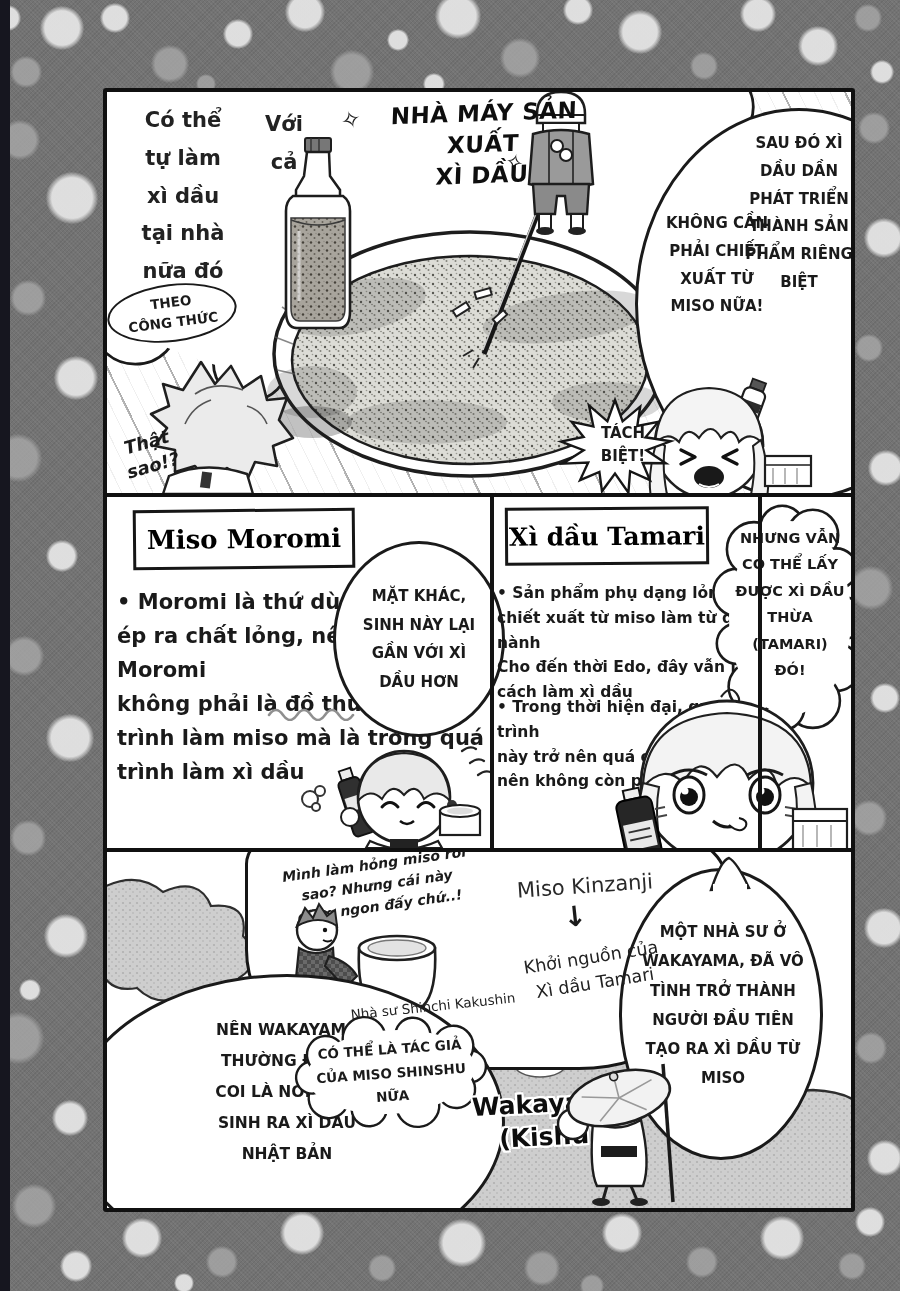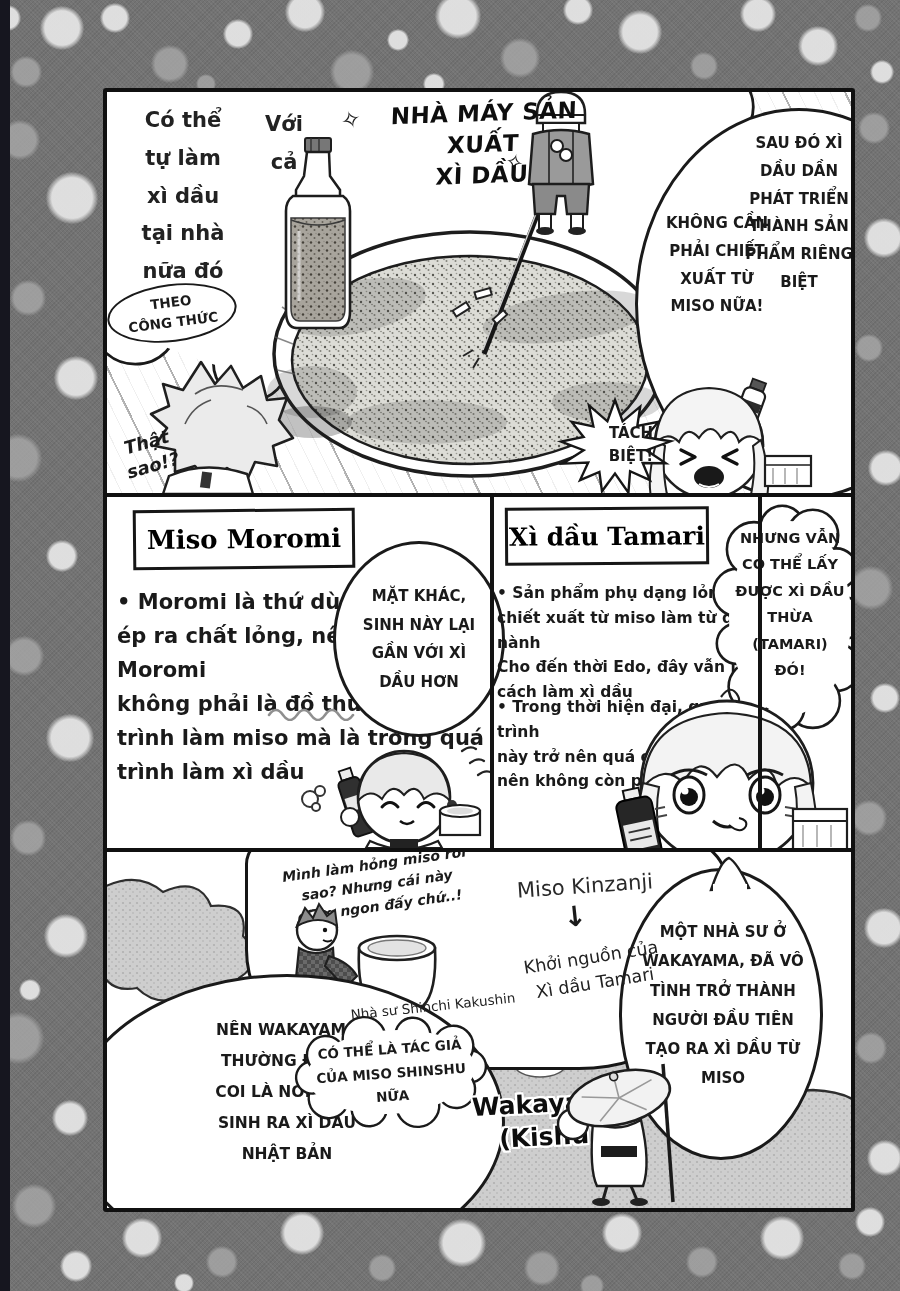--- a/index.html
+++ b/index.html
@@ -209,21 +209,21 @@
 DẦU DẦN
 PHÁT TRIỂN
 THÀNH SẢN
 PHẨM RIÊNG
 BIỆT</div>
 
       <div class="cloudwrap" id="burst-star" style="left:450px;top:306px;width:116px;height:98px;z-index:5;">
           <svg width="116" height="98" viewBox="0 0 116 98" style="position:absolute;inset:0;overflow:visible">
             <polygon points="58.0,2.0 65.6,23.3 83.2,8.6 80.3,27.9 101.3,23.9 88.5,39.3 113.6,43.3 89.4,52.2 108.8,65.2 85.7,65.0 92.9,82.1 73.1,73.2 71.4,94.6 58.0,75.5 45.0,93.3 42.4,74.0 23.1,82.1 31.2,64.5 5.6,65.7 26.6,52.2 4.1,43.5 26.6,39.0 14.7,23.9 36.4,28.5 32.0,7.4 50.4,23.3" fill="#fff" stroke="#161616" stroke-width="2.4" stroke-linejoin="miter"></polygon>
           </svg>
-        <div class="txt" style="left:16px;top:24px;width:116px;font-size:15px;line-height:1.55;">TÁCH
+        <div class="txt" style="left:8px;top:24px;width:116px;font-size:15px;line-height:1.55;">TÁCH
 BIỆT!</div>
       </div>
 
       <svg class="abs" style="inset:0;z-index:4;" width="744" height="401" viewBox="0 0 744 401">
 
         <g transform="translate(28,262)">
           <path d="M66,8 L80,30 L96,12 L108,34 L126,22 L132,46 L152,44 L144,66 L158,84 L138,92 L142,112 L120,108 L112,126 L92,114 L74,128 L60,112 L40,118 L40,96 L20,92 L32,74 L16,60 L34,52 L28,30 L48,36 Z" fill="#ebebeb" stroke="#1f1f1f" stroke-width="2.6" stroke-linejoin="round"></path>
           <path d="M60,40 q20,-14 48,-4 M50,70 q8,-18 26,-24 M112,52 q14,4 20,18" stroke="#555" stroke-width="1.6" fill="none"></path>
           <path d="M28,140 L34,122 Q70,106 112,120 L118,140 Z" fill="#fff" stroke="#1f1f1f" stroke-width="2.4"></path>
           <rect x="66" y="118" width="10" height="16" transform="rotate(8 71 126)" fill="#333"></rect>

